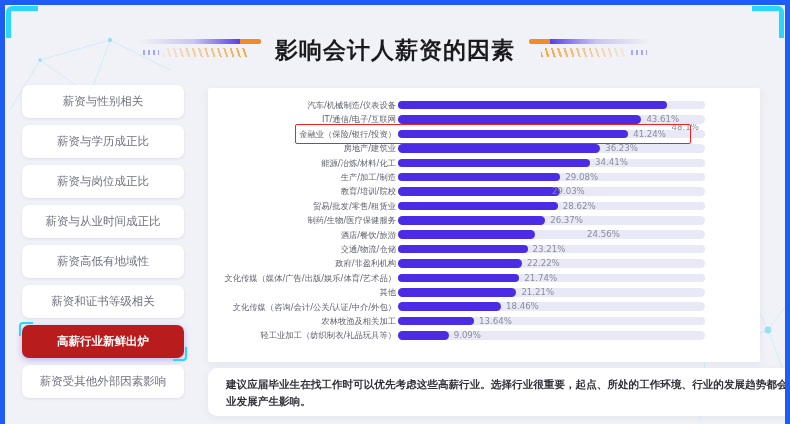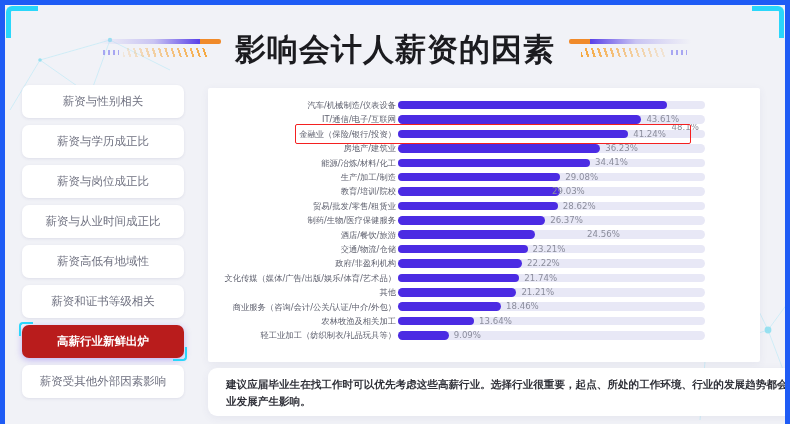--- a/index.html
+++ b/index.html
@@ -32,21 +32,21 @@
   
   .bg-art { position: absolute; inset: 0; z-index: 0; pointer-events: none; }
 
   
   .title-row {
     position: absolute; left: 0; right: 0; top: 28px; height: 44px;
     display: flex; align-items: center; justify-content: center; gap: 14px;
     z-index: 5;
   }
   .title-text {
-    font-size: 31px; font-weight: bold; color: #1b1b1f;
+    font-size: 23px; font-weight: bold; color: #1b1b1f;
     letter-spacing: 1px; white-space: nowrap;
     font-family: "DejaVu Sans", "Liberation Sans", sans-serif;
   }
   .deco { position: relative; width: 122px; height: 30px; }
   .deco .gbar {
     position: absolute; top: 4px; left: 0; width: 122px; height: 5px; border-radius: 2px;
   }
   .deco-left .gbar  { background: linear-gradient(to right, rgba(255,255,255,0) 0%, #c9c4f2 45%, #5b42e8 82%, #5b42e8 83%, #f08a2a 83%, #f08a2a 100%); }
   .deco-right .gbar { background: linear-gradient(to left,  rgba(255,255,255,0) 0%, #c9c4f2 45%, #5b42e8 82%, #5b42e8 83%, #f08a2a 83%, #f08a2a 100%); }
   .deco .hatch { position: absolute; top: 13px; height: 9px; width: 86px; overflow: hidden; }
@@ -312,21 +312,21 @@
           <div class="row-value" style="left: 316.3px;">21.74%</div>
         </div>
         <div class="row">
           <div class="row-label">其他</div>
           <div class="track">
             <div class="bar" style="width: 118.4px; background: rgb(75, 43, 227);"></div>
           </div>
           <div class="row-value" style="left: 313.4px;">21.21%</div>
         </div>
         <div class="row">
-          <div class="row-label">商业服务（咨询/会计/公关/认证/中介/外包）</div>
+          <div class="row-label">文化传媒（咨询/会计/公关/认证/中介/外包）</div>
           <div class="track">
             <div class="bar" style="width: 103px; background: rgb(75, 43, 227);"></div>
           </div>
           <div class="row-value" style="left: 298px;">18.46%</div>
         </div>
         <div class="row">
           <div class="row-label">农林牧渔及相关加工</div>
           <div class="track">
             <div class="bar" style="width: 76.1px; background: rgb(75, 43, 227);"></div>
           </div>

